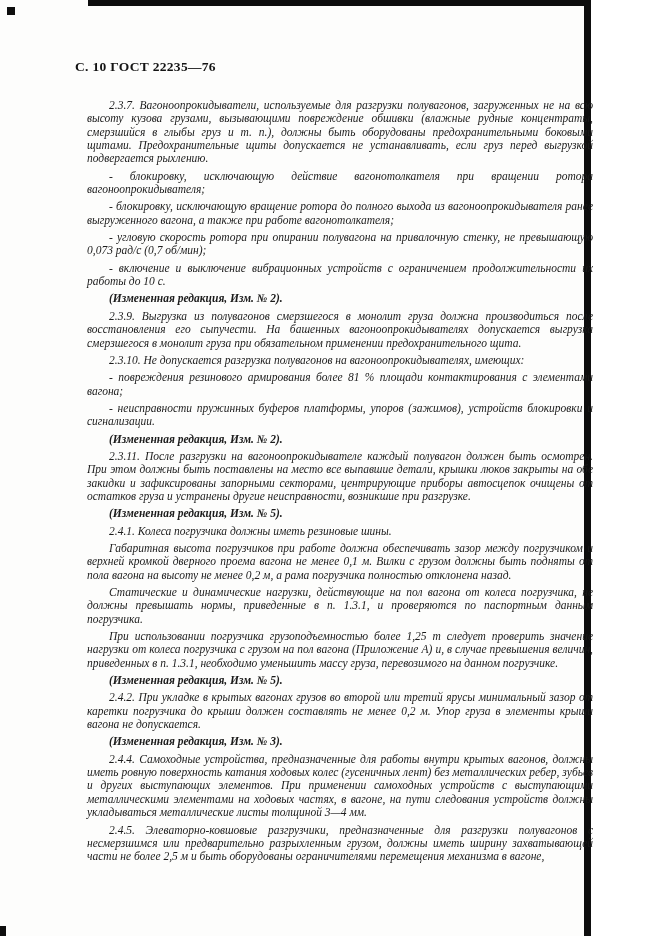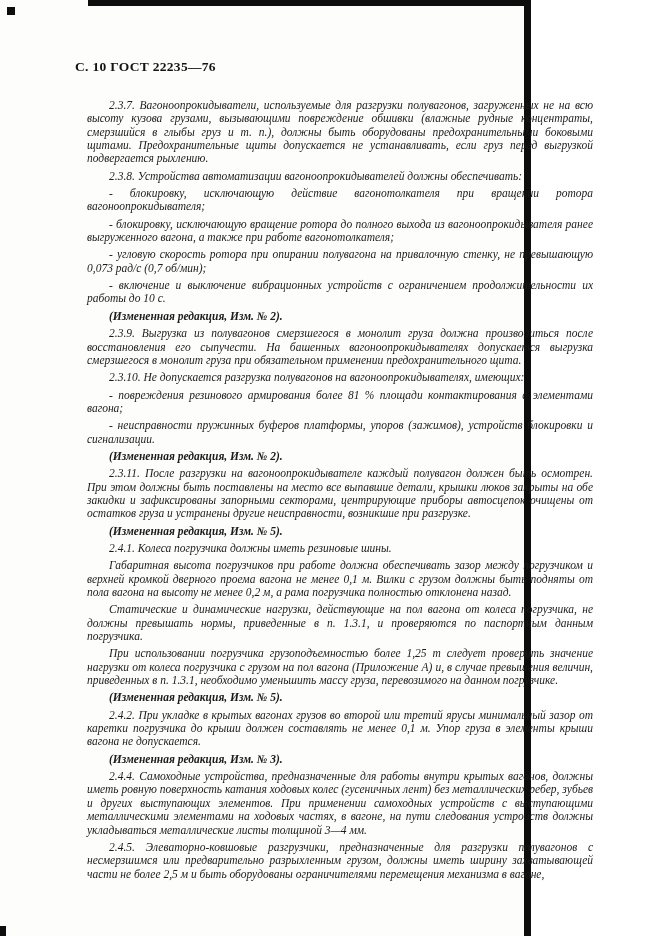--- a/index.html
+++ b/index.html
@@ -4,21 +4,21 @@
 <style>
   * { margin: 0; padding: 0; box-sizing: border-box; }
   html, body {
     width: 661px; height: 936px;
     background: #ffffff;
     font-family: "Liberation Serif", serif;
     overflow: hidden;
   }
   .page {
     position: relative;
-    width: 531px; height: 936px;
+    width: 591px; height: 936px;
     background: #fdfdfc;
   }
   
   .scan-bar-top {
     position: absolute; left: 88px; top: 0; right: 0; height: 6px;
     background: #0e0e0e;
   }
   .scan-bar-right {
     position: absolute; right: 0; top: 0; width: 7px; height: 936px;
     background: #0e0e0e;
@@ -53,36 +53,35 @@
 <div class="page">
   <div class="scan-bar-top"></div>
   <div class="scan-bar-right"></div>
   <div class="scan-square-topleft"></div>
   <div class="scan-square-bottomleft"></div>
 
   <div class="page-header">С. 10 ГОСТ 22235—76</div>
 
   <div class="content" id="content">
       <p class="para normal">2.3.7. Вагоноопрокидыватели, используемые для разгрузки полувагонов, загруженных не на всю высоту кузова грузами, вызывающими повреждение обшивки (влажные рудные концентраты, смерзшийся в глыбы груз и т. п.), должны быть оборудованы предохранительными боковыми щитами. Предохранительные щиты допускается не устанавливать, если груз перед выгрузкой подвергается рыхлению.</p>
-      <p class="para normal">2.3.8. Устройства автоматизации вагоноопрокидывателей должны обеспечивать:</p>
       <p class="para normal">- блокировку, исключающую действие вагонотолкателя при вращении ротора вагоноопрокидывателя;</p>
       <p class="para normal">- блокировку, исключающую вращение ротора до полного выхода из вагоноопрокидывателя ранее выгруженного вагона, а также при работе вагонотолкателя;</p>
       <p class="para normal">- угловую скорость ротора при опирании полувагона на привалочную стенку, не превышающую 0,073 рад/с (0,7 об/мин);</p>
       <p class="para normal">- включение и выключение вибрационных устройств с ограничением продолжительности их работы до 10 с.</p>
       <p class="para bold">(Измененная редакция, Изм. № 2).</p>
       <p class="para normal">2.3.9. Выгрузка из полувагонов смерзшегося в монолит груза должна производиться после восстановления его сыпучести. На башенных вагоноопрокидывателях допускается выгрузка смерзшегося в монолит груза при обязательном применении предохранительного щита.</p>
       <p class="para normal">2.3.10. Не допускается разгрузка полувагонов на вагоноопрокидывателях, имеющих:</p>
       <p class="para normal">- повреждения резинового армирования более 81 % площади контактирования с элементами вагона;</p>
       <p class="para normal">- неисправности пружинных буферов платформы, упоров (зажимов), устройств блокировки и сигнализации.</p>
       <p class="para bold">(Измененная редакция, Изм. № 2).</p>
       <p class="para normal">2.3.11. После разгрузки на вагоноопрокидывателе каждый полувагон должен быть осмотрен. При этом должны быть поставлены на место все выпавшие детали, крышки люков закрыты на обе закидки и зафиксированы запорными секторами, центрирующие приборы автосцепок очищены от остатков груза и устранены другие неисправности, возникшие при разгрузке.</p>
       <p class="para bold">(Измененная редакция, Изм. № 5).</p>
       <p class="para normal">2.4.1. Колеса погрузчика должны иметь резиновые шины.</p>
       <p class="para normal">Габаритная высота погрузчиков при работе должна обеспечивать зазор между погрузчиком и верхней кромкой дверного проема вагона не менее 0,1 м. Вилки с грузом должны быть подняты от пола вагона на высоту не менее 0,2 м, а рама погрузчика полностью отклонена назад.</p>
       <p class="para normal">Статические и динамические нагрузки, действующие на пол вагона от колеса погрузчика, не должны превышать нормы, приведенные в п. 1.3.1, и проверяются по паспортным данным погрузчика.</p>
       <p class="para normal">При использовании погрузчика грузоподъемностью более 1,25 т следует проверить значение нагрузки от колеса погрузчика с грузом на пол вагона (Приложение А) и, в случае превышения величин, приведенных в п. 1.3.1, необходимо уменьшить массу груза, перевозимого на данном погрузчике.</p>
       <p class="para bold">(Измененная редакция, Изм. № 5).</p>
-      <p class="para normal">2.4.2. При укладке в крытых вагонах грузов во второй или третий ярусы минимальный зазор от каретки погрузчика до крыши должен составлять не менее 0,1 м. Упор груза в элементы крыши вагона не допускается.</p>
+      <p class="para normal">2.4.2. При укладке в крытых вагонах грузов во второй или третий ярусы минимальный зазор от каретки погрузчика до крыши должен составлять не менее 0,2 м. Упор груза в элементы крыши вагона не допускается.</p>
       <p class="para bold">(Измененная редакция, Изм. № 3).</p>
       <p class="para normal">2.4.4. Самоходные устройства, предназначенные для работы внутри крытых вагонов, должны иметь ровную поверхность катания ходовых колес (гусеничных лент) без металлических ребер, зубьев и других выступающих элементов. При применении самоходных устройств с выступающими металлическими элементами на ходовых частях, в вагоне, на пути следования устройств должны укладываться металлические листы толщиной 3—4 мм.</p>
       <p class="para normal">2.4.5. Элеваторно-ковшовые разгрузчики, предназначенные для разгрузки полувагонов с несмерзшимся или предварительно разрыхленным грузом, должны иметь ширину захватывающей части не более 2,5 м и быть оборудованы ограничителями перемещения механизма в вагоне,</p>
     </div>
 </div>
 
 </body></html>

